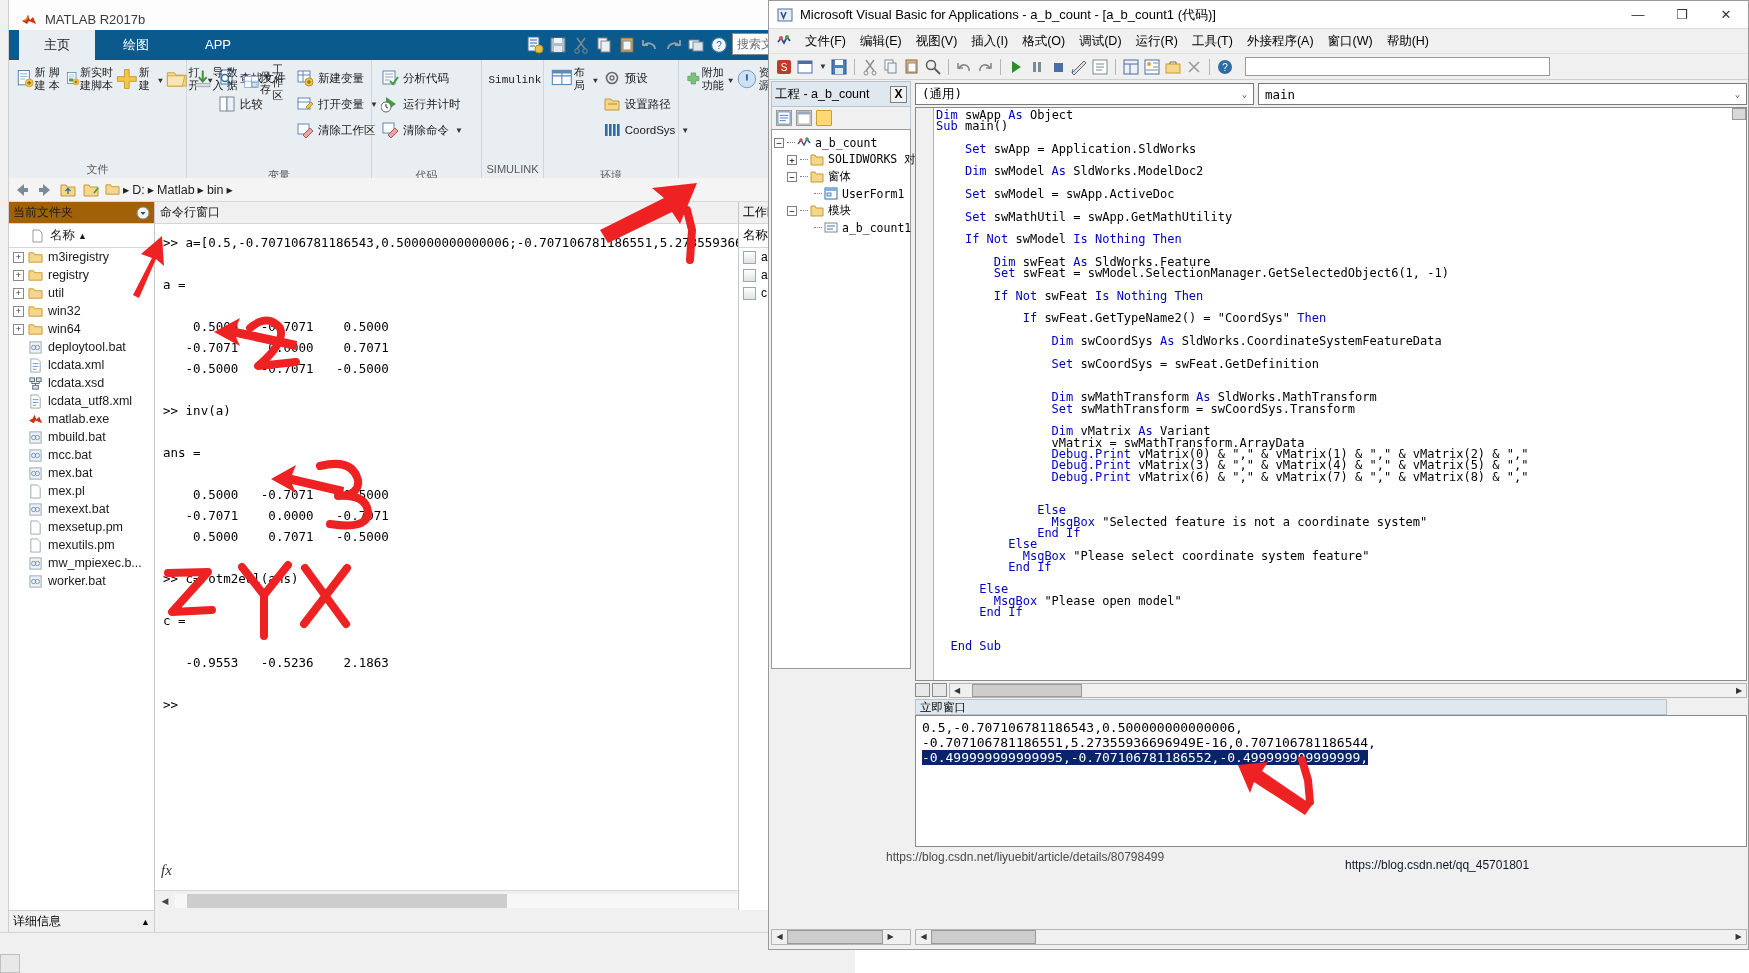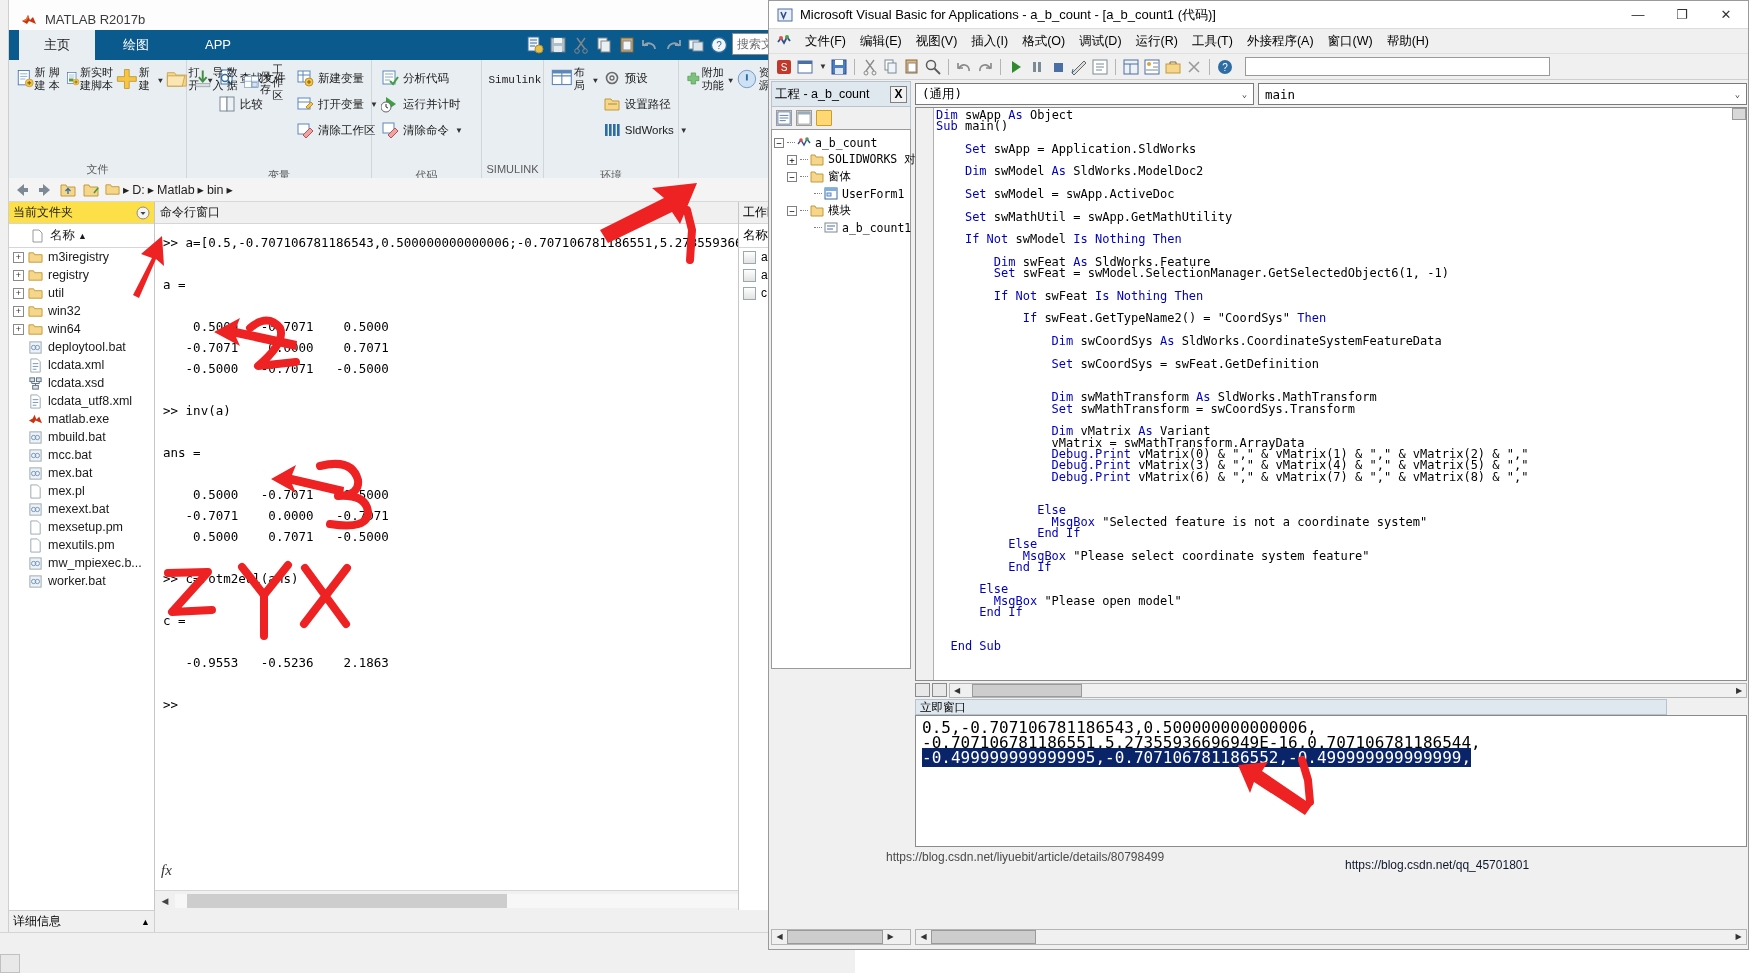--- a/index.html
+++ b/index.html
@@ -77,21 +77,21 @@
   }
   .nav-arrow{ width:18px;height:18px; }
   #ml-path{ display:flex; align-items:center; gap:3px; font-size:12.5px; color:#222;}
 
   
   #ml-left-pane{
     position:absolute; left:8px; top:202px; width:147px; height:708px;
     background:#ffffff; border-left:1px solid #cfcfcf; border-right:1px solid #c7c7c7;
   }
   #ml-cf-header{
-    height:22px; background:#fde047; border-bottom:1px solid #d6d6d6;
+    height:22px; background:#a16207; border-bottom:1px solid #d6d6d6;
     display:flex; align-items:center; justify-content:space-between; padding:0 4px;
     font-size:12px; color:#1a1a1a;text-align:center;
   }
   #ml-name-header{
     height:24px; border-bottom:1px solid #d6d6d6; background:#fff;
     display:flex; align-items:center; padding-left:22px; font-size:12.5px; color:#1a1a1a;
   }
   .file-row{ height:18px; display:flex; align-items:center; font-size:12.5px; color:#1a1a1a; padding-left:4px; cursor:default;}
   .expander{ width:11px;height:11px;border:1px solid #8a8a8a;background:#fff;
     font-size:9px; line-height:9px; text-align:center; color:#333; margin-right:4px; flex:none;}
@@ -237,21 +237,21 @@
   .vb-viewbtn{ width:15px;height:14px;border:1px solid #8a8a8a;background:#e8e8e8;margin-right:2px;}
 
   #vb-imm-hdr{
     position:absolute; left:146px; top:698px; width:752px; height:16px;
     background:#dfe7ef; font-size:11.5px; padding-left:4px; color:#000;
     border:1px solid #b7c3cf;
   }
   #vb-imm{
     position:absolute; left:146px; top:714px; width:832px; height:132px;
     background:#ffffff; border:1px solid #8a8a8a;
-    font-family:"DejaVu Sans Mono", monospace; font-size:16px; white-space:pre;
+    font-family:"DejaVu Sans Mono", monospace; font-size:13px; white-space:pre;
     padding:4px 0 0 6px; line-height:15px;
   }
   .sel{ background:#0a246a; color:#ffffff; }
 
   #vb-bottom-scroll{
     position:absolute; left:2px; bottom:4px; width:976px; height:16px;
     display:flex; align-items:center;
   }
   .sb-seg{ height:16px; background:#f0f0f0; border:1px solid #b5b5b5; display:flex; align-items:center;}
   .sb-arrow{ width:15px;height:14px; font-size:8px; text-align:center; line-height:14px; color:#333;}
@@ -517,21 +517,21 @@
                 </svg>
               <span>设置路径</span>
             </div>
             <div class="rb-small">
               <svg class="ic" viewBox="0 0 18 18">
                   <rect x="2" y="3" width="2.6" height="12" fill="#2e6da4"></rect>
                   <rect x="6" y="3" width="2.6" height="12" fill="#2e6da4"></rect>
                   <rect x="10" y="3" width="2.6" height="12" fill="#2e6da4"></rect>
                   <rect x="14" y="3" width="2.6" height="12" fill="#2e6da4"></rect>
                 </svg>
-              <span>SldWorks</span>
+              <span>CoordSys</span>
               <span class="caret">▼</span>
             </div>
           </div>
         </div>
         <div class="rb-group-title">环境</div>
       </div>
 
       <div class="rb-group" style="width:110px;border-right:none;">
         <div class="rb-group-body">
           <div class="rb-big">

